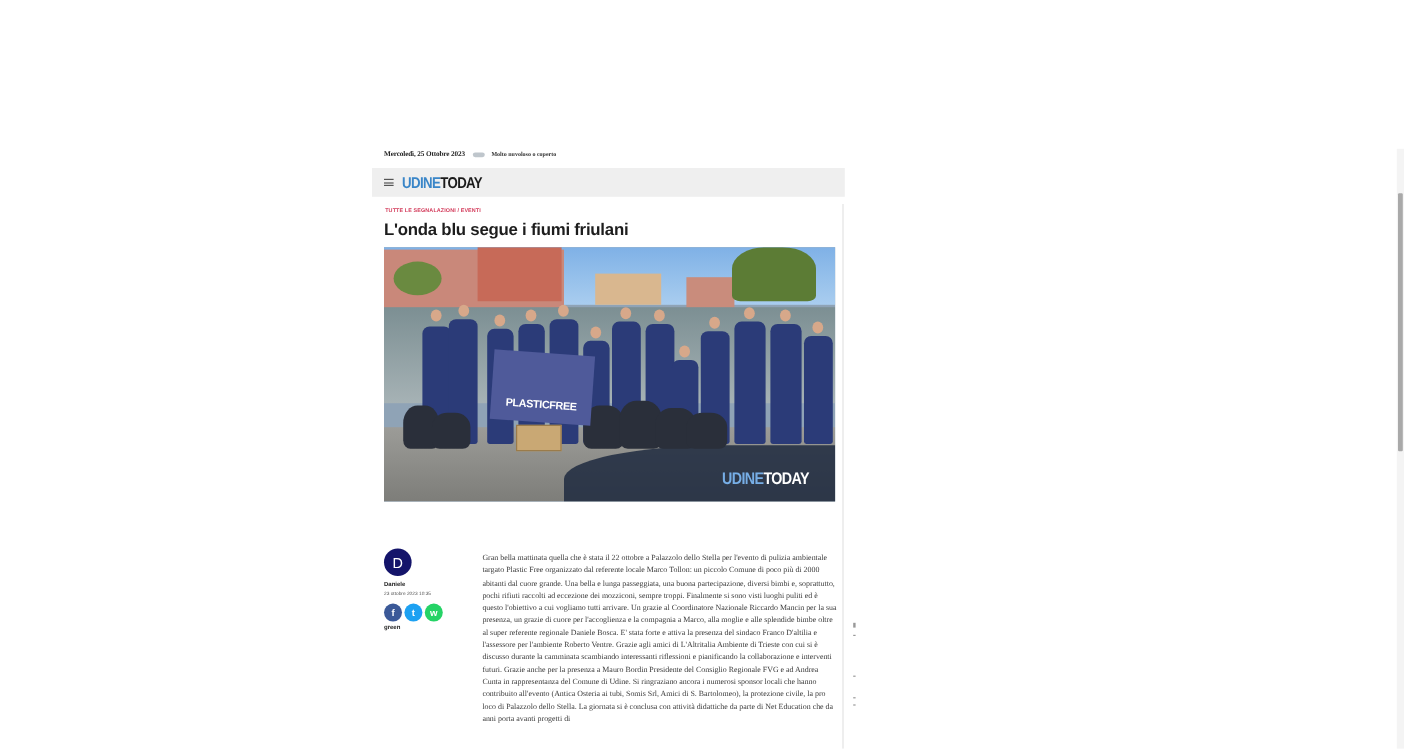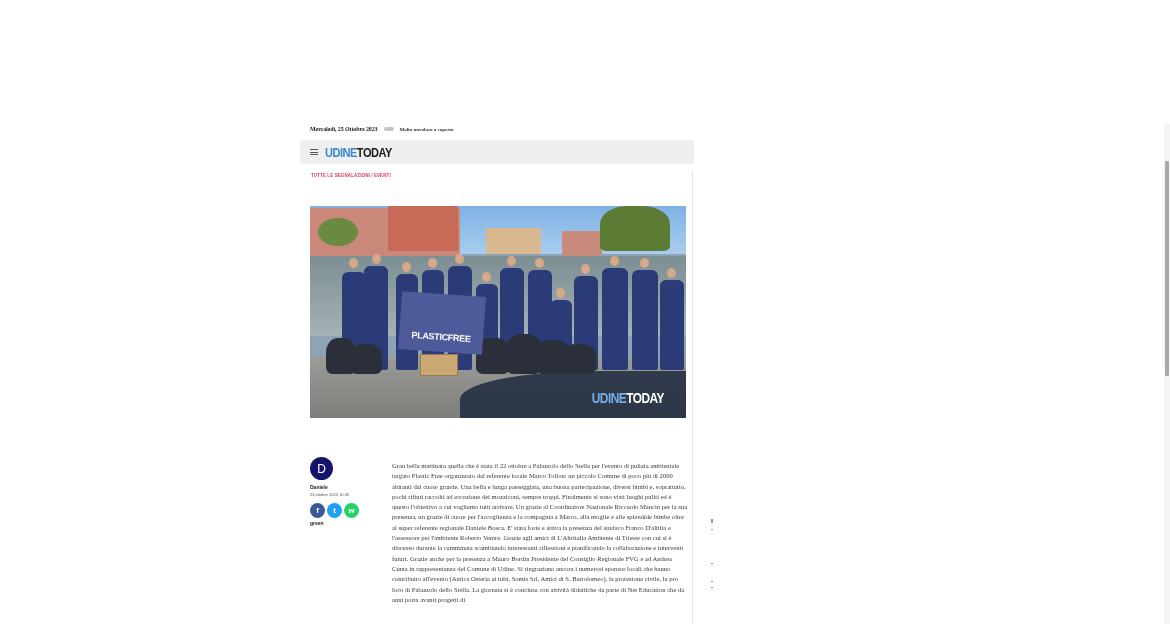--- a/index.html
+++ b/index.html
@@ -1,19 +1,19 @@
 <!DOCTYPE html>
 <html><head>
   <meta charset="utf-8">
   <style>
     * { box-sizing: border-box; margin: 0; padding: 0; }
     html, body { width: 1170px; height: 624px; overflow: hidden; background: #ffffff; }
     body { position: relative; font-family: "Liberation Sans", sans-serif; color: #222; }
 
-    .page { position: absolute; left: 300px; top: 118px; width: 394px; height: 506px; }
+    .page { position: absolute; left: 310px; top: 118px; width: 394px; height: 506px; }
 
     .topbar { position: absolute; left: 10px; top: 6px; height: 10px; display: flex; align-items: center; gap: 6px; }
     .topbar .date { font-family: "Liberation Serif", serif; font-size: 6px; font-weight: bold; color: #222; letter-spacing: -0.1px; }
     .topbar .weather-icon { width: 10px; height: 4px; border-radius: 3px; background: #bfc6cc; display: inline-block; }
     .topbar .weather { font-family: "Liberation Serif", serif; font-size: 5px; color: #333; font-weight: bold; }
 
     .header { position: absolute; left: 0; top: 22px; width: 394px; height: 24px; background: #efefef; display: flex; align-items: center; padding-left: 10px; }
     .hamburger { width: 8px; height: 6px; display: flex; flex-direction: column; justify-content: space-between; margin-right: 7px; }
     .hamburger span { height: 1px; background: #555; display: block; }
     .logo { font-family: "Liberation Sans", sans-serif; font-weight: bold; font-size: 13px; letter-spacing: -0.6px; transform: scaleX(0.85); transform-origin: left center; }
@@ -83,20 +83,21 @@
         <span></span>
       </div>
     <div class="logo">
       <span class="a">UDINE</span><span class="b">TODAY</span>
     </div>
   </div>
 
   <div class="content-border"></div>
 
   <div class="breadcrumb">TUTTE LE SEGNALAZIONI / EVENTI</div>
+  <h1 class="title">L'onda blu segue i fiumi friulani</h1>
 
   <div class="photo">
     <div class="sky"></div>
     <div class="bldg1"></div>
     <div class="bldg1r"></div>
     <div class="tree2"></div>
     <div class="bldg2"></div>
     <div class="bldg3"></div>
     <div class="tree"></div>
     <div class="water"></div>

